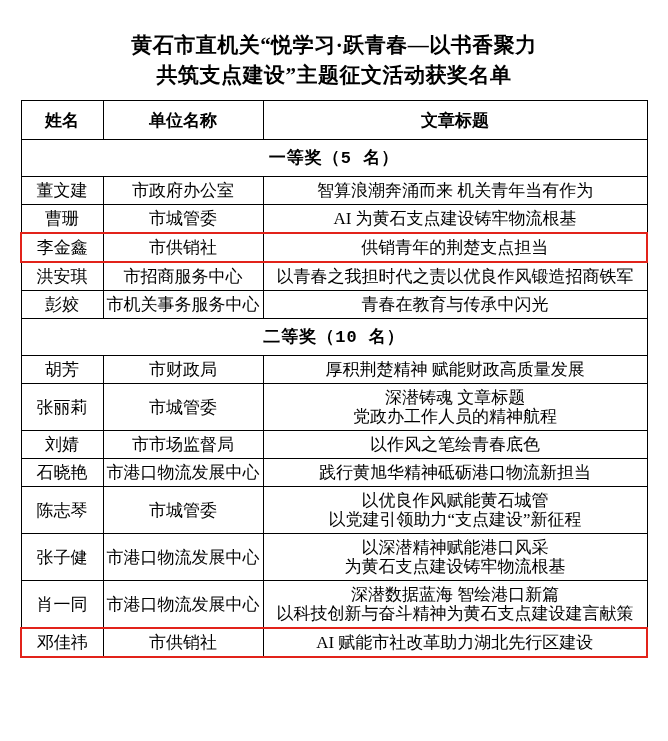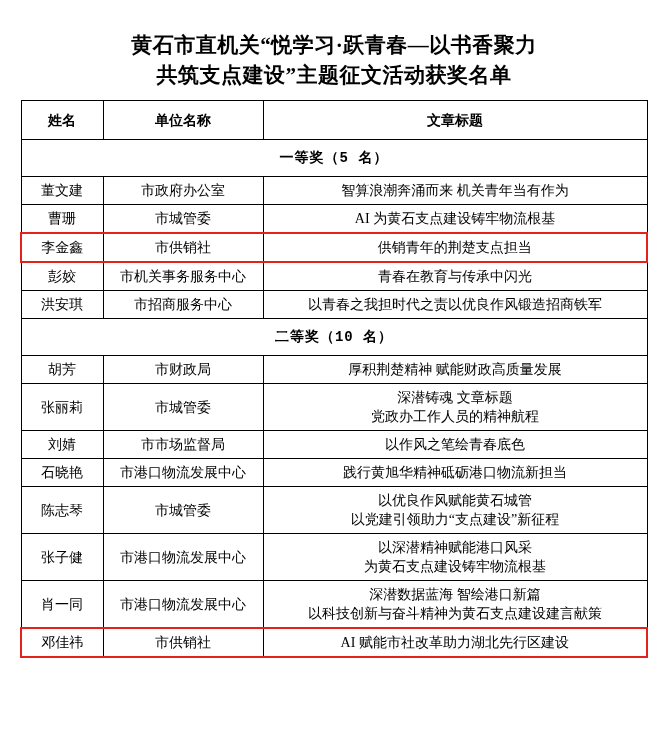--- a/index.html
+++ b/index.html
@@ -38,21 +38,21 @@
   table.award-table {
     border-collapse: collapse;
     width: 626px;
     margin: 0 auto;
     table-layout: fixed;
   }
   table.award-table td, table.award-table th {
     border: 1px solid #000000;
     text-align: center;
     vertical-align: middle;
-    font-size: 14px;
+    font-size: 17px;
     line-height: 19px;
     padding: 4px 2px;
     color: #000;
   }
   .col-name { width: 82px; }
   .col-unit { width: 160px; }
   .col-title { width: 384px; }
 
   thead td {
     font-weight: bold;
@@ -126,29 +126,29 @@
         <td class="multi">AI 为黄石支点建设铸牢物流根基</td>
       </tr>
 
       <tr class="highlight">
         <td>李金鑫</td>
         <td>市供销社</td>
         <td class="multi">供销青年的荆楚支点担当</td>
       </tr>
 
       <tr>
+        <td>洪安琪</td>
+        <td>市招商服务中心</td>
+        <td class="multi">以青春之我担时代之责以优良作风锻造招商铁军</td>
+      </tr>
+
+      <tr>
         <td>彭姣</td>
         <td>市机关事务服务中心</td>
         <td class="multi">青春在教育与传承中闪光</td>
-      </tr>
-
-      <tr>
-        <td>洪安琪</td>
-        <td>市招商服务中心</td>
-        <td class="multi">以青春之我担时代之责以优良作风锻造招商铁军</td>
       </tr>
 
       <tr class="section-row">
         <td colspan="3">二等奖（10 名）</td>
       </tr>
 
       <tr>
         <td>胡芳</td>
         <td>市财政局</td>
         <td class="multi">厚积荆楚精神  赋能财政高质量发展</td>

